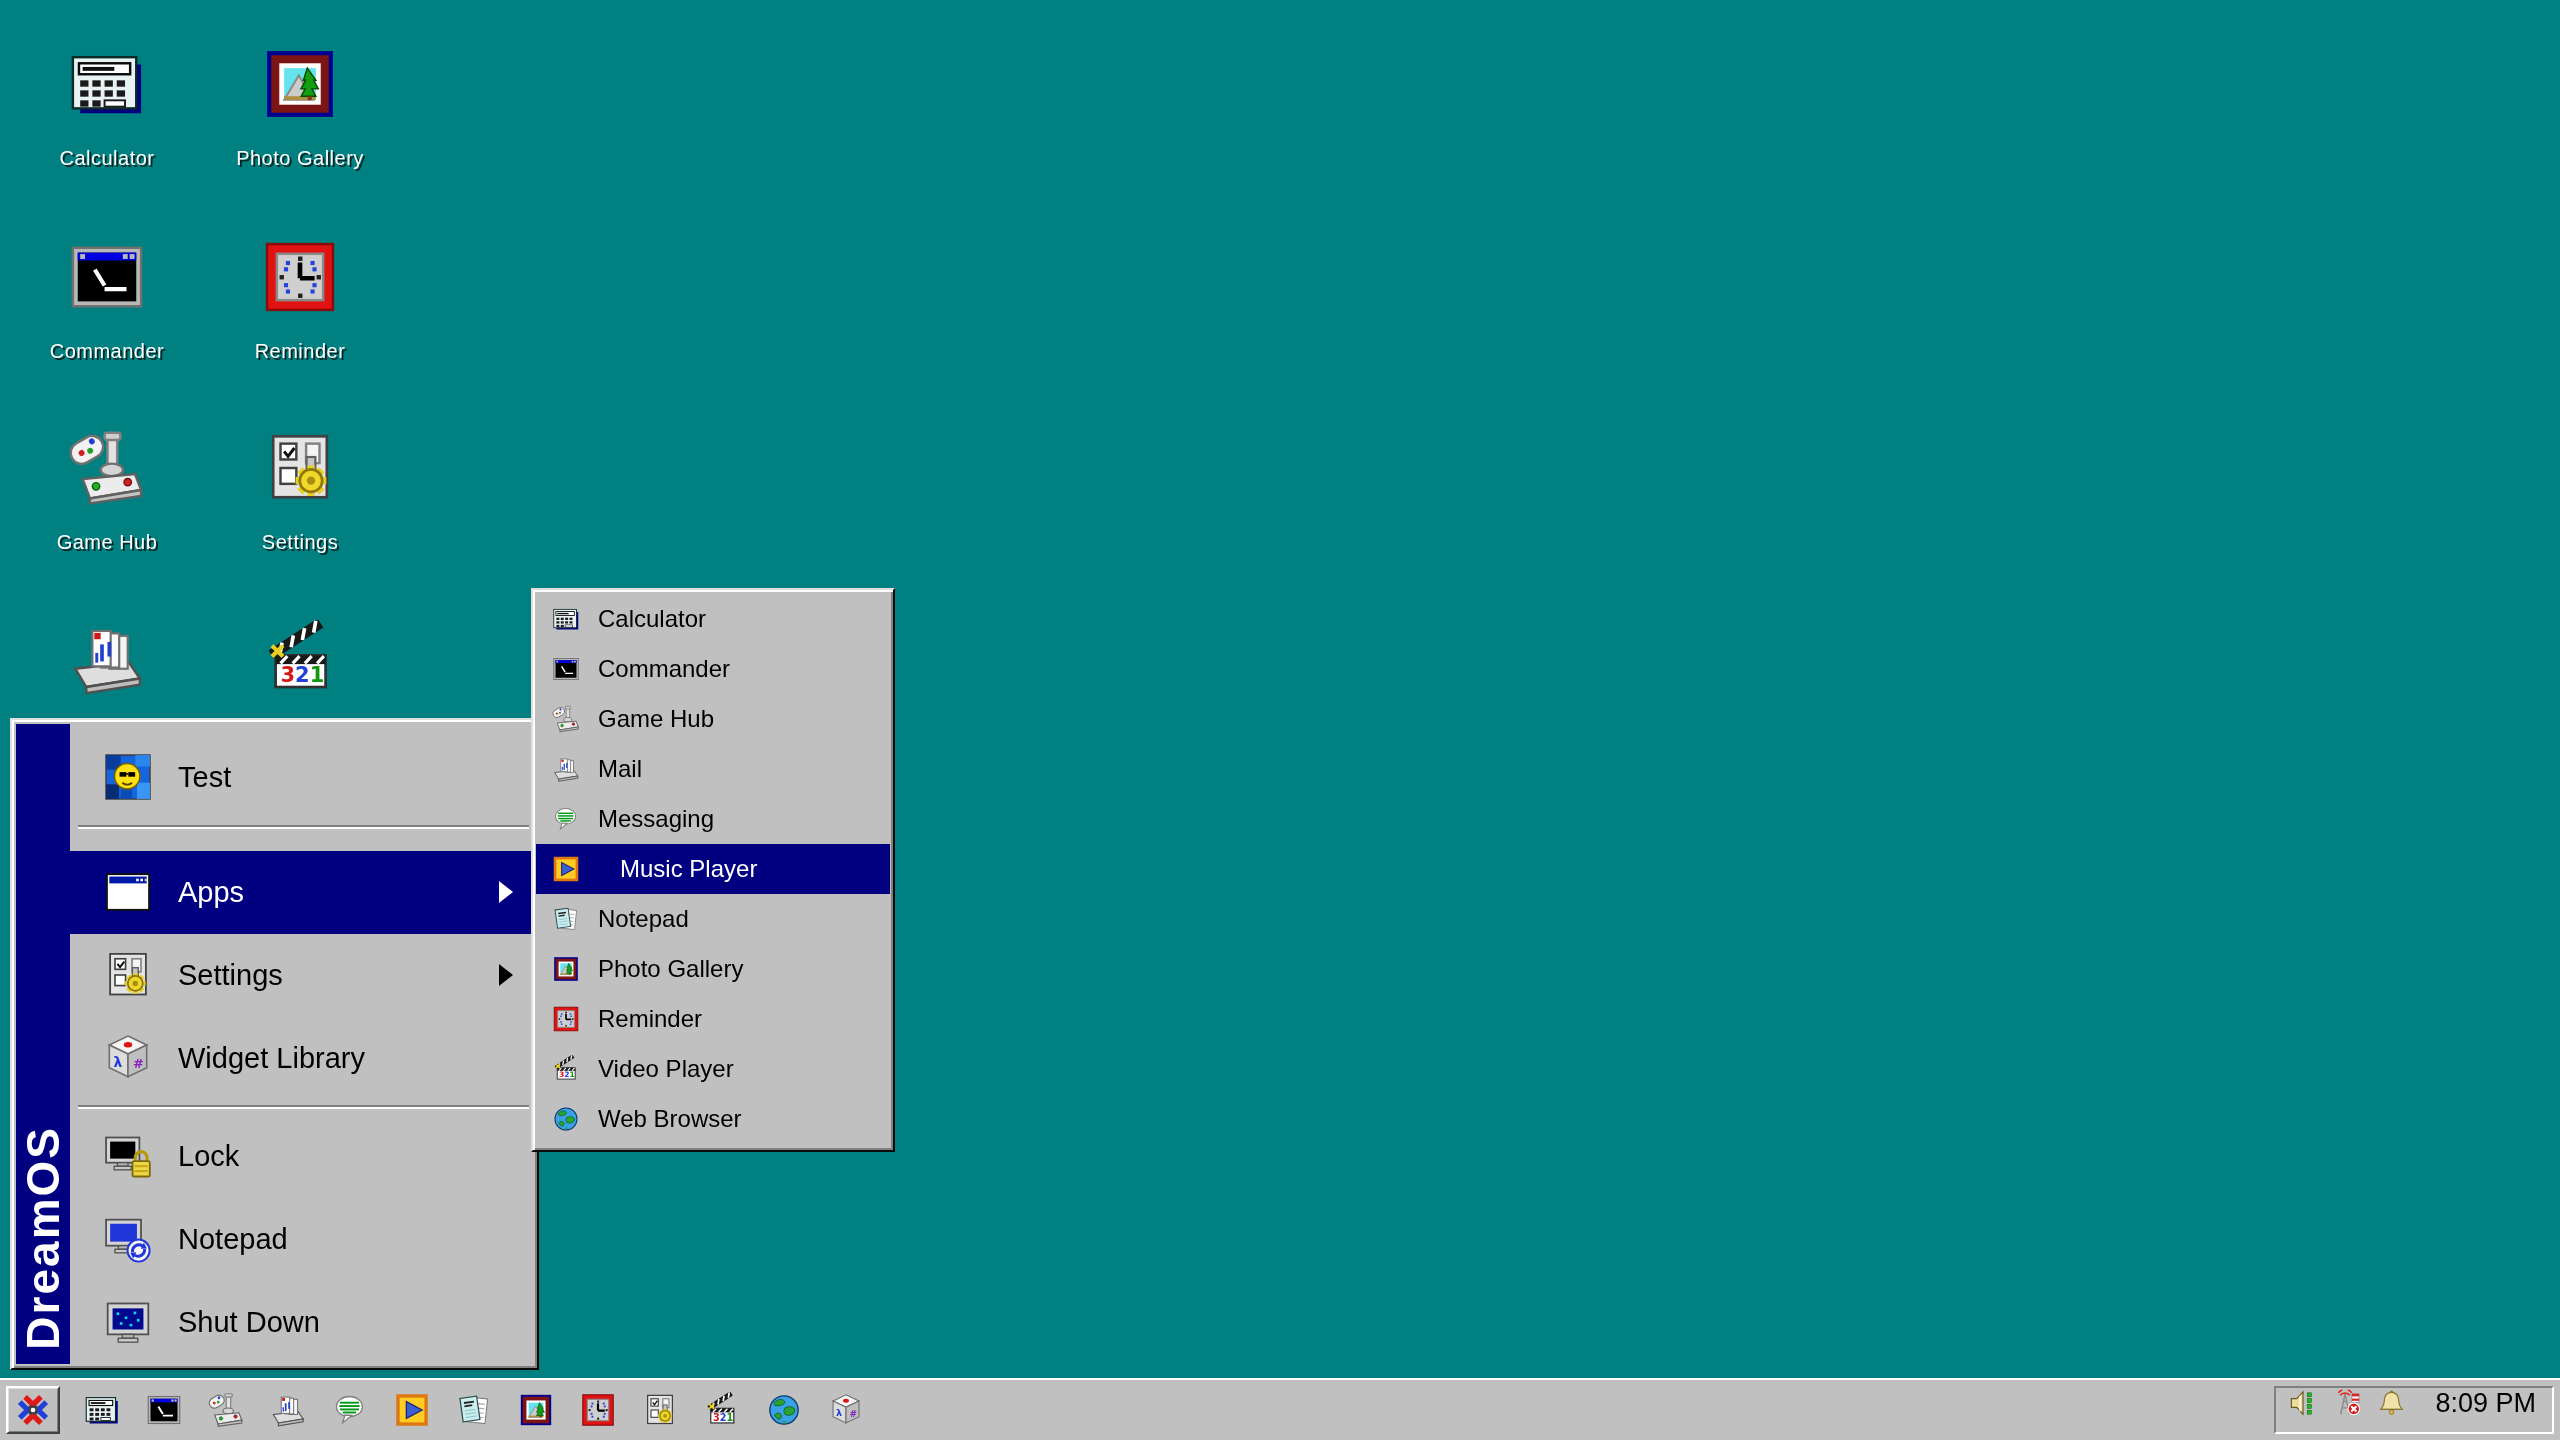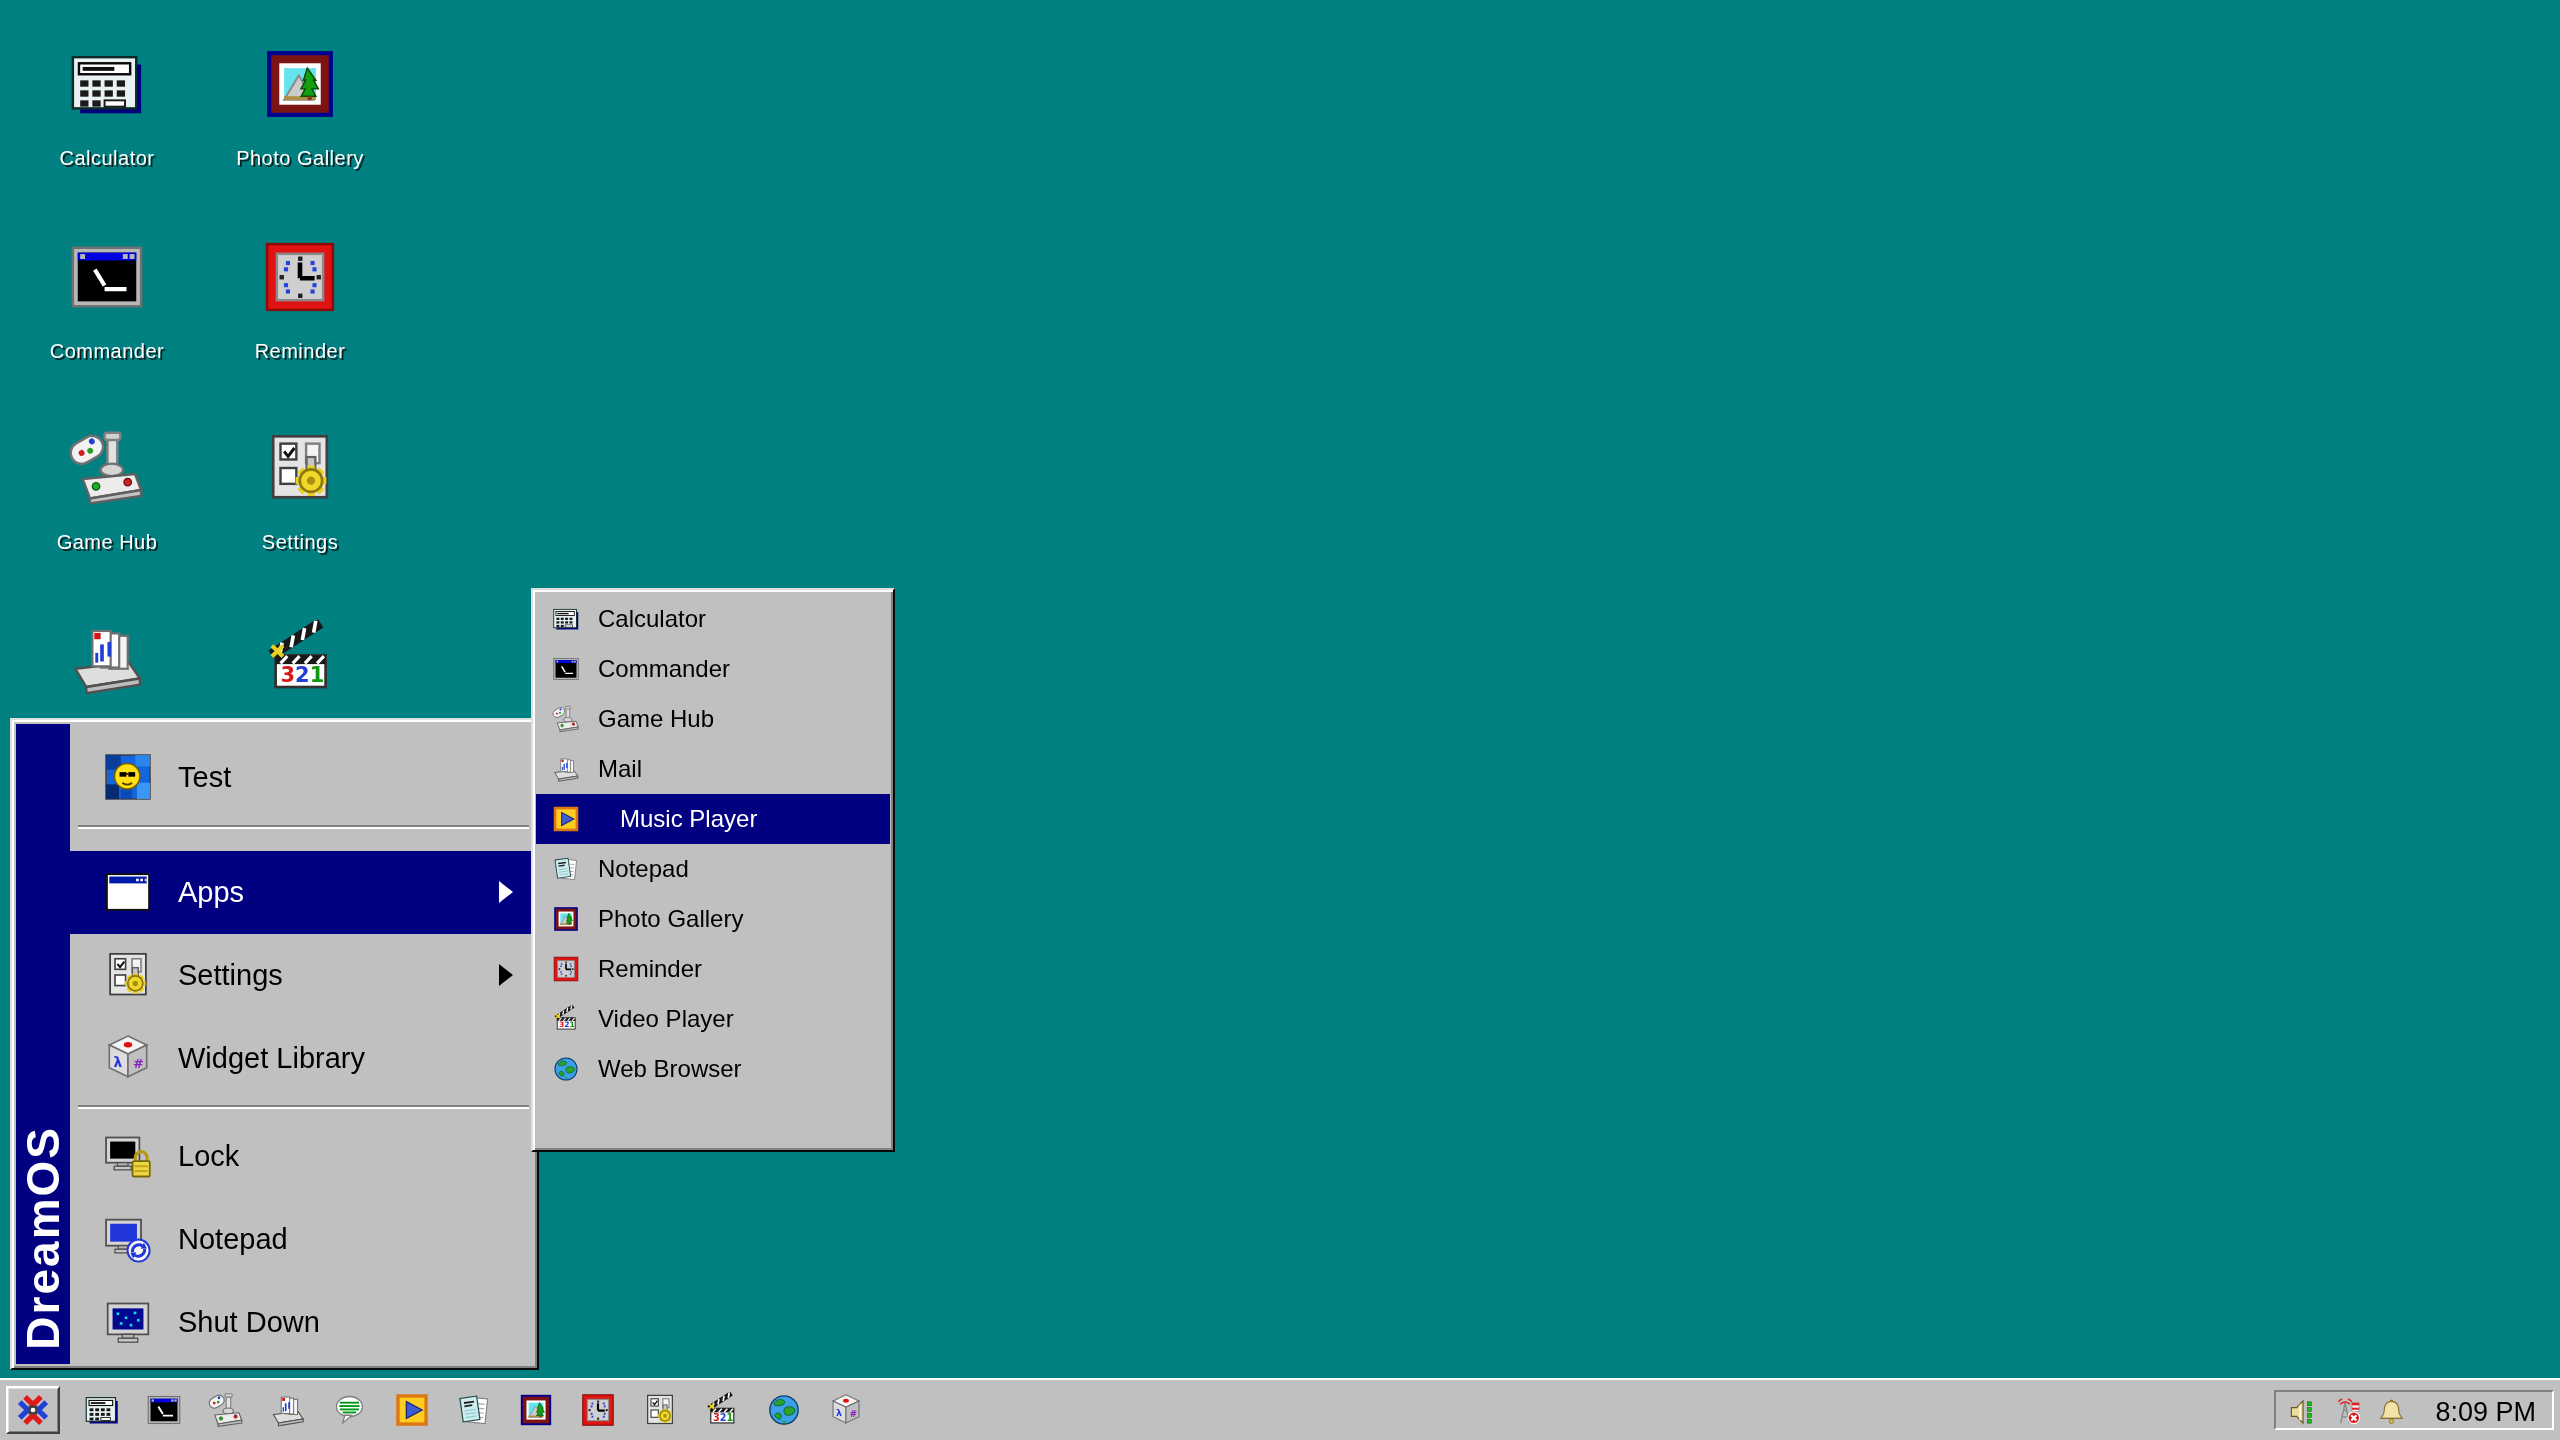--- a/index.html
+++ b/index.html
@@ -88,21 +88,21 @@
   .start-btn {
     width:54px; height:48px; display:flex; align-items:center; justify-content:center;
     cursor:pointer; flex-shrink:0;
   }
   .start-btn svg { width:38px; height:38px; }
   .quick-launch { display:flex; align-items:center; gap:26px; margin-left:24px; }
   .ql-item { width:36px; height:36px; cursor:pointer; }
   .ql-item svg { width:36px; height:36px; display:block; }
   .tray {
     position:absolute; right:6px; top:50%; transform:translateY(-50%);
-    width:280px; height:40px; display:flex; align-items:flex-end;
+    width:280px; height:48px; display:flex; align-items:flex-start;
     gap:13px; padding:0 12px; background:#c0c0c0;
   }
   .tray svg { width:31px; height:31px; flex-shrink:0; }
   .clock { margin-left:auto; font-size:27px; color:#000; padding-right:4px; white-space:nowrap; }
 </style>
 </head>
 <body>
 
 <svg style="position:absolute;width:0;height:0" aria-hidden="true">
   <defs>
@@ -509,20 +509,26 @@
         <use href="#s-gamehub"></use>
       </svg>
     <span>Game Hub</span>
   </div>
   <div class="si">
     <svg class="ssvg">
         <use href="#s-mail"></use>
       </svg>
     <span>Mail</span>
   </div>
+  <div class="si">
+    <svg class="ssvg">
+        <use href="#s-messaging"></use>
+      </svg>
+    <span>Messaging</span>
+  </div>
   <div class="si hl">
     <svg class="ssvg">
         <use href="#s-music"></use>
       </svg>
     <span>Music Player</span>
   </div>
   <div class="si">
     <svg class="ssvg">
         <use href="#s-notepad"></use>
       </svg>

